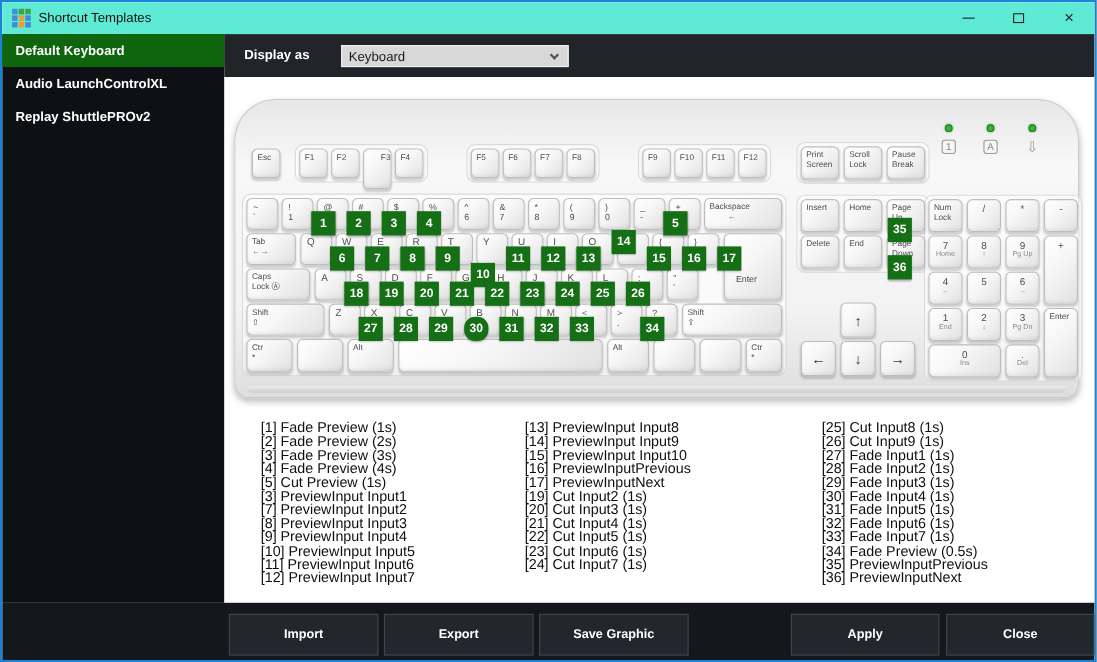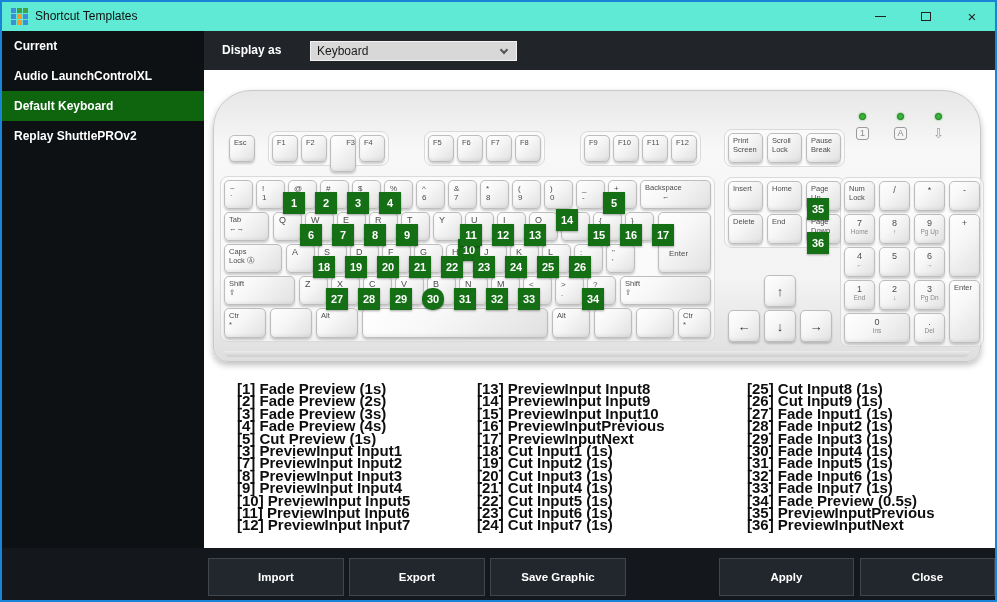--- a/index.html
+++ b/index.html
@@ -53,22 +53,22 @@
   .key .sub{text-align:center;font-size:6.5px;line-height:8px;color:#8a8a8a;}
   .bdg{position:absolute;width:22px;height:22px;background:var(--badge,#156f15);color:#fff;
     font-size:11px;font-weight:bold;display:flex;align-items:center;justify-content:center;
     z-index:6;box-shadow:0 1px 2px rgba(0,0,0,.35);}
   .led{position:absolute;width:7px;height:7px;border-radius:50%;background:#39b339;
     border:1px solid #217a21;box-shadow:0 0 2px #39b339;}
   .ledicon{position:absolute;width:13px;height:13px;border:1px solid #9a9a9a;border-radius:3px;
     color:#8a8a8a;font-size:9px;line-height:11px;text-align:center;background:#f5f5f5;}
   .ledglyph{position:absolute;color:#9a9a9a;font-size:13px;line-height:13px;border:none;background:none;}
   
-  .shortcol{position:absolute;width:238px;top:381px;color:#0f0f0f;font-size:15px;
-    font-weight:bold;line-height:12.4px;}
+  .shortcol{position:absolute;width:238px;top:381px;color:#0f0f0f;font-size:13px;
+    font-weight:normal;line-height:12.4px;}
   
   #footer{position:absolute;left:0;top:546px;width:993px;height:52px;background:#14181c;}
   .fbtn{position:absolute;top:10px;height:38px;background:#22272d;border:1px solid #3f464d;
     color:#fff;font-size:11.5px;font-weight:bold;display:flex;align-items:center;
     justify-content:center;cursor:pointer;}
 </style>
 </head>
 <body>
 
 <div id="stage">
@@ -93,23 +93,22 @@
       <div class="winbtn">
           <span class="glyph-max"></span>
         </div>
       <div class="winbtn">
           <span class="glyph-close">×</span>
         </div>
     </div>
   </div>
 
   <div id="sidebar">
-      <div class="sideitem">Current</div>
+      <div class="sideitem sel">Default Keyboard</div>
       <div class="sideitem">Audio LaunchControlXL</div>
-      <div class="sideitem sel">Default Keyboard</div>
       <div class="sideitem">Replay ShuttlePROv2</div>
     </div>
 
   <div id="topbar">
     <div id="displaylabel">Display as</div>
     <div id="dropdown">
       <span>Keyboard</span>
       <span class="chev"></span>
     </div>
   </div>
@@ -253,21 +252,21 @@
         <div class="tx">E</div>
       </div>
       <div class="bdg" style="left: 150px; top: 133px;">8</div>
       <div class="key ltr" style="left: 155px; top: 121px; width: 29px; height: 29px;">
         <div class="tx">R</div>
       </div>
       <div class="bdg" style="left: 182px; top: 133px;">9</div>
       <div class="key ltr" style="left: 187px; top: 121px; width: 29px; height: 29px;">
         <div class="tx">T</div>
       </div>
-      <div class="bdg" style="left: 214px; top: 148px; margin-left: 30px;">10</div>
+      <div class="bdg" style="left: 214px; top: 148px;">10</div>
       <div class="key ltr" style="left: 219px; top: 121px; width: 29px; height: 29px;">
         <div class="tx">Y</div>
       </div>
       <div class="bdg" style="left: 246px; top: 133px;">11</div>
       <div class="key ltr" style="left: 251px; top: 121px; width: 29px; height: 29px;">
         <div class="tx">U</div>
       </div>
       <div class="bdg" style="left: 278px; top: 133px;">12</div>
       <div class="key ltr" style="left: 283px; top: 121px; width: 29px; height: 29px;">
         <div class="tx">I</div>
@@ -519,21 +518,20 @@
         <div>[10] PreviewInput Input5</div>
         <div>[11] PreviewInput Input6</div>
         <div>[12] PreviewInput Input7</div>
       </div>
       <div class="shortcol" style="left: 475px;">
         <div>[13] PreviewInput Input8</div>
         <div>[14] PreviewInput Input9</div>
         <div>[15] PreviewInput Input10</div>
         <div>[16] PreviewInputPrevious</div>
         <div>[17] PreviewInputNext</div>
-        <div>[18] Cut Input1 (1s)</div>
         <div>[19] Cut Input2 (1s)</div>
         <div>[20] Cut Input3 (1s)</div>
         <div>[21] Cut Input4 (1s)</div>
         <div>[22] Cut Input5 (1s)</div>
         <div>[23] Cut Input6 (1s)</div>
         <div>[24] Cut Input7 (1s)</div>
       </div>
       <div class="shortcol" style="left: 745px;">
         <div>[25] Cut Input8 (1s)</div>
         <div>[26] Cut Input9 (1s)</div>

